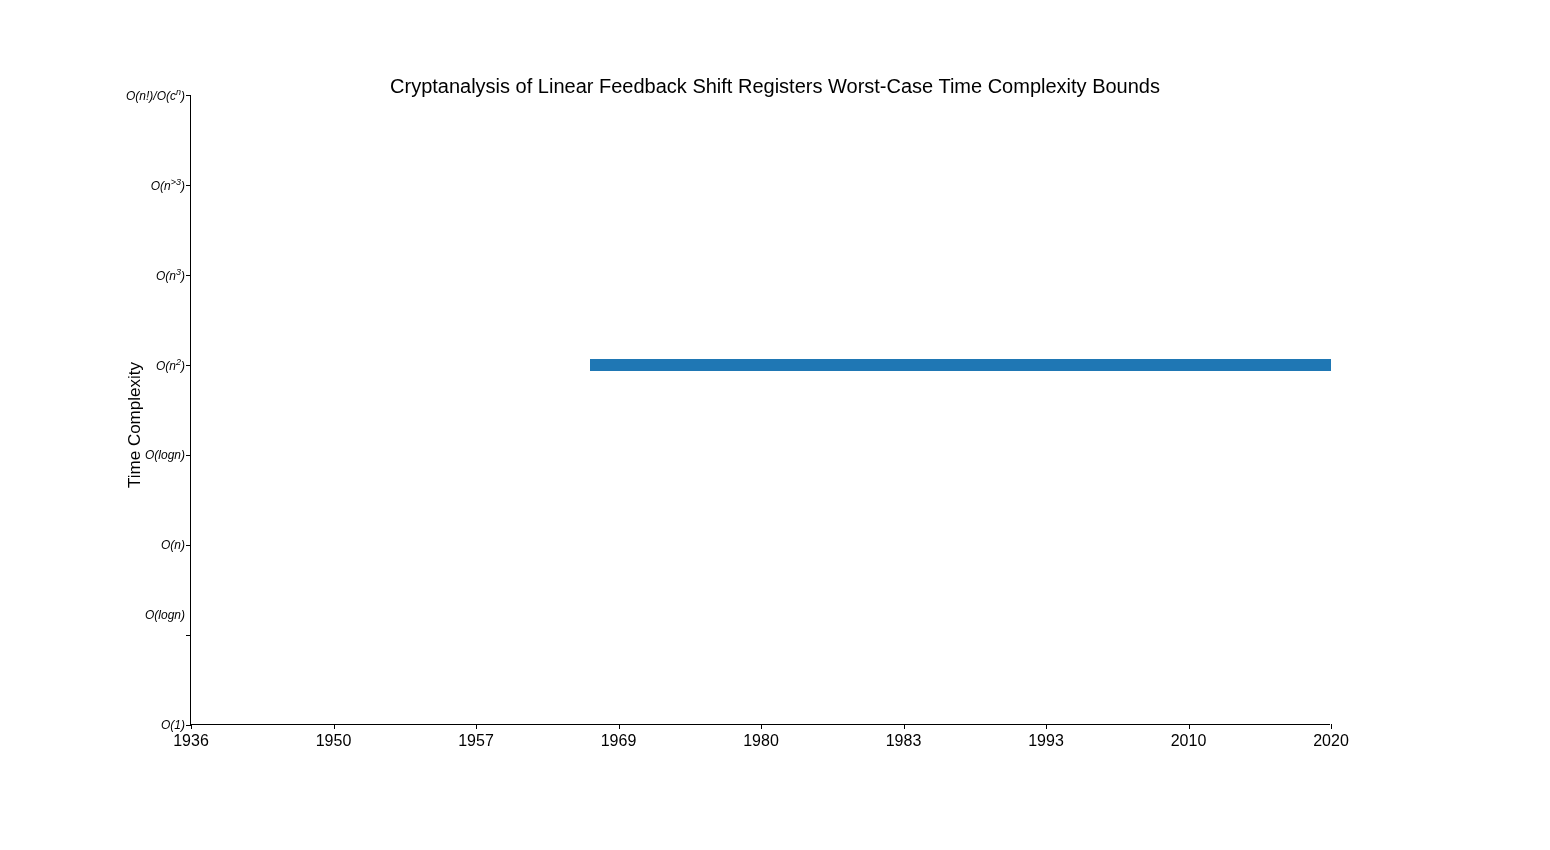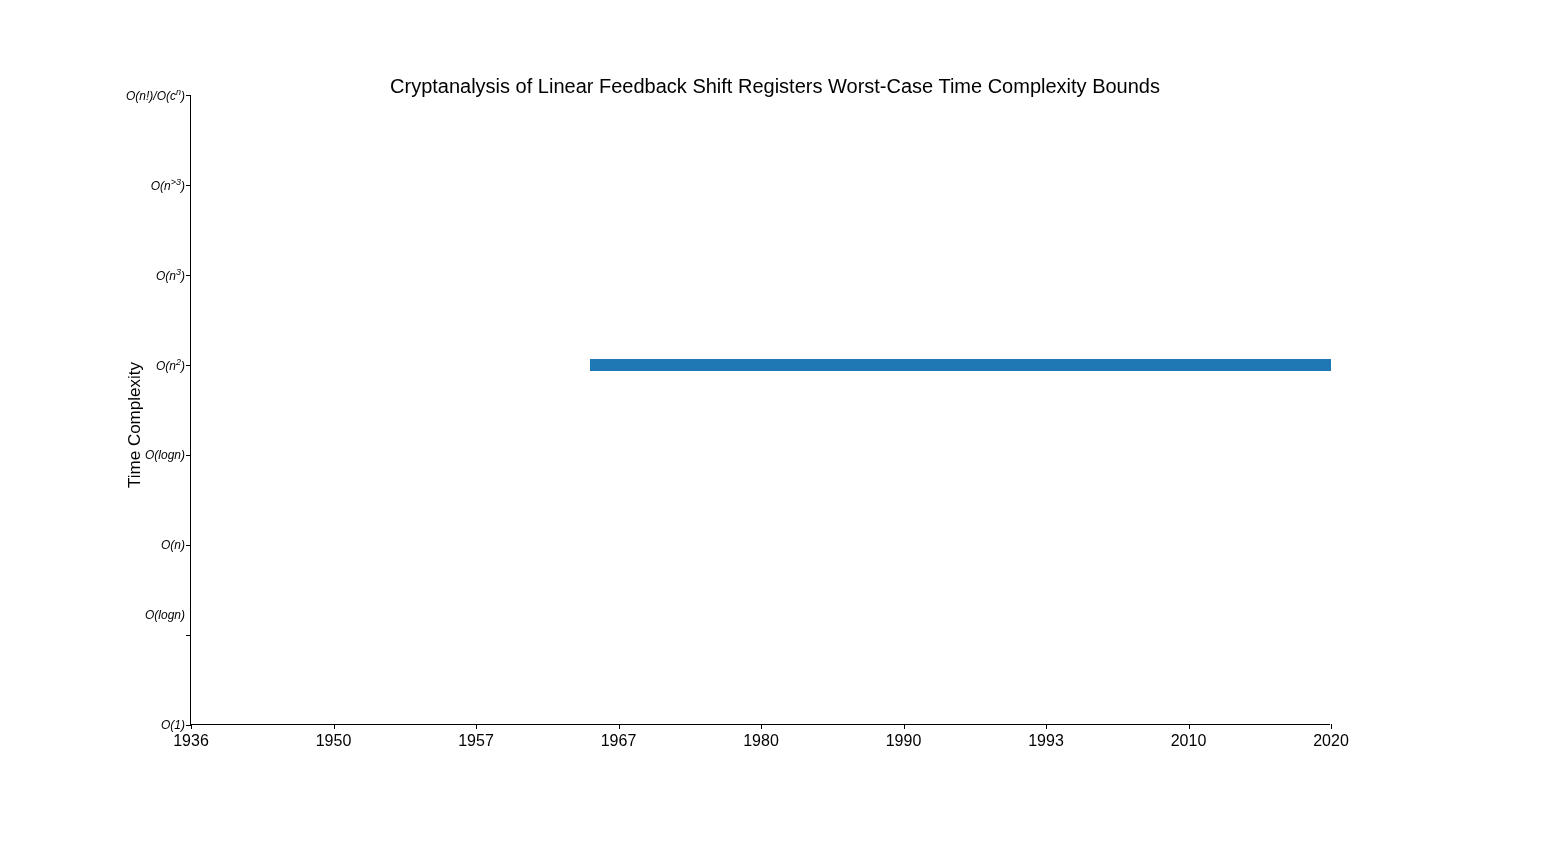--- a/index.html
+++ b/index.html
@@ -101,25 +101,25 @@
       <div class="y-tick" style="top: 90px;"><i>O</i>(<i>n</i><sup>&gt;3</sup>)</div>
       <div class="y-tick-mark" style="top: 0px;"></div>
       <div class="y-tick" style="top: 0px;"><i>O</i>(<i>n</i>!)/<i>O</i>(<i>c</i><sup><i>n</i></sup>)</div>
       <div class="x-tick-mark" style="left: 0px;"></div>
       <div class="x-tick" style="left: 0px;">1936</div>
       <div class="x-tick-mark" style="left: 142.5px;"></div>
       <div class="x-tick" style="left: 142.5px;">1950</div>
       <div class="x-tick-mark" style="left: 285px;"></div>
       <div class="x-tick" style="left: 285px;">1957</div>
       <div class="x-tick-mark" style="left: 427.5px;"></div>
-      <div class="x-tick" style="left: 427.5px;">1967</div>
+      <div class="x-tick" style="left: 427.5px;">1969</div>
       <div class="x-tick-mark" style="left: 570px;"></div>
       <div class="x-tick" style="left: 570px;">1980</div>
       <div class="x-tick-mark" style="left: 712.5px;"></div>
-      <div class="x-tick" style="left: 712.5px;">1990</div>
+      <div class="x-tick" style="left: 712.5px;">1983</div>
       <div class="x-tick-mark" style="left: 855px;"></div>
       <div class="x-tick" style="left: 855px;">1993</div>
       <div class="x-tick-mark" style="left: 997.5px;"></div>
       <div class="x-tick" style="left: 997.5px;">2010</div>
       <div class="x-tick-mark" style="left: 1140px;"></div>
       <div class="x-tick" style="left: 1140px;">2020</div>
       <div class="data-line" style="left: 399px; width: 741px; top: 270px; background: rgb(31, 119, 180);"></div>
     </div>
 </div>
 

